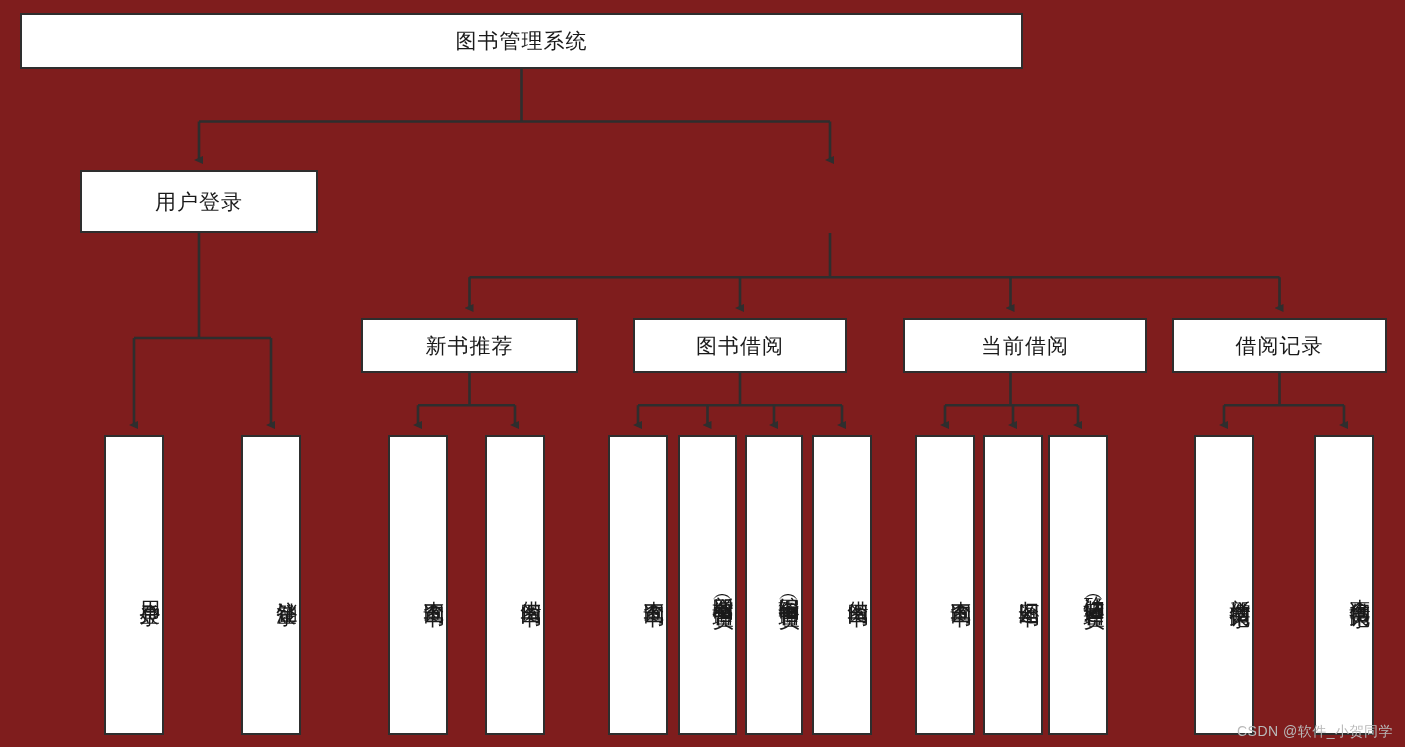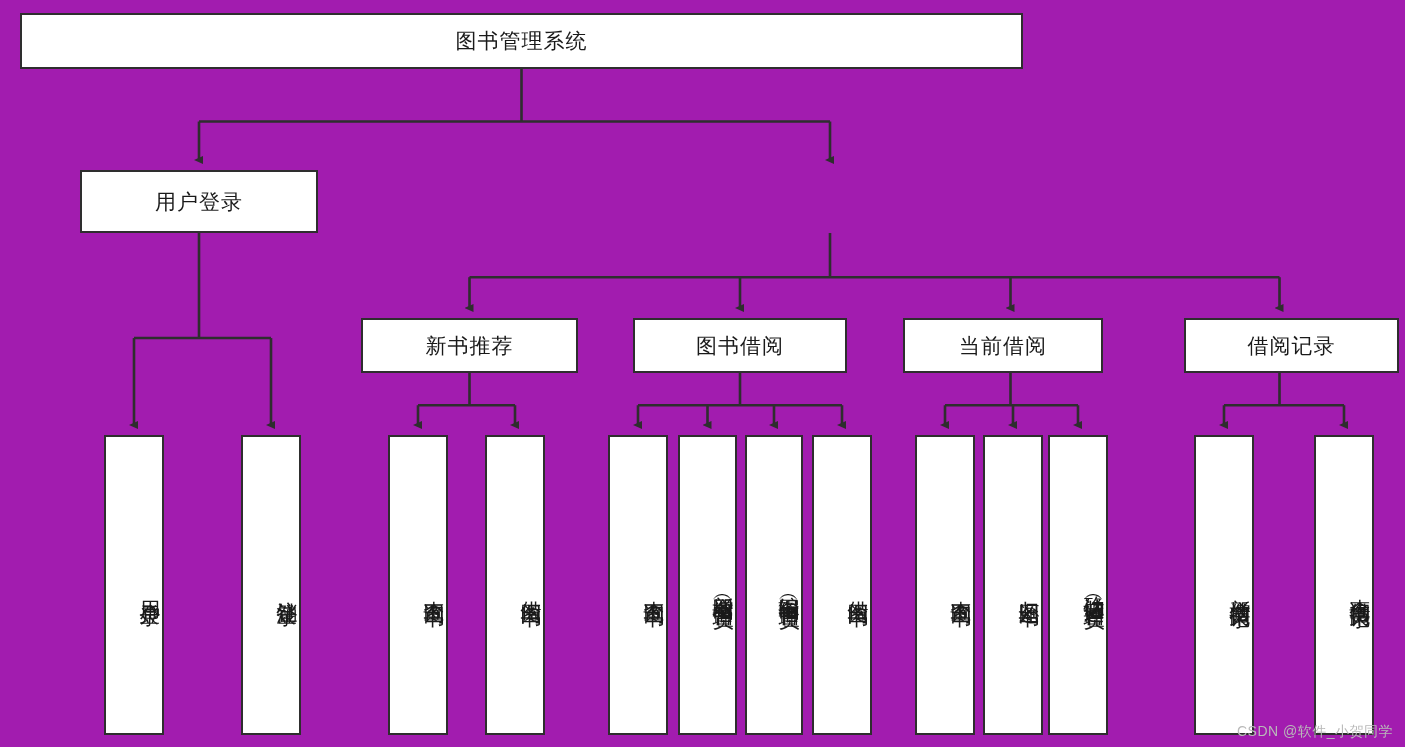--- a/index.html
+++ b/index.html
@@ -7,21 +7,21 @@
     padding: 0;
     background: #ffffff;
   }
   body {
     font-family: "Liberation Sans", "DejaVu Sans", sans-serif;
   }
   #canvas {
     position: relative;
     width: 1405px;
     height: 747px;
-    background: #a21caf;
+    background: #7f1d1d;
     overflow: hidden;
   }
   #wires {
     position: absolute;
     left: 0;
     top: 0;
     width: 1405px;
     height: 747px;
     pointer-events: none;
   }
@@ -124,25 +124,25 @@
 
 
   <div class="node horiz" style="left: 361px; top: 318px; width: 217px; height: 55px;">
     <span class="label">新书推荐</span>
   </div>
 
   <div class="node horiz" style="left: 633px; top: 318px; width: 214px; height: 55px;">
     <span class="label">图书借阅</span>
   </div>
 
-  <div class="node horiz" style="left: 903px; top: 318px; width: 200px; height: 55px;">
+  <div class="node horiz" style="left: 903px; top: 318px; width: 244px; height: 55px;">
     <span class="label">当前借阅</span>
   </div>
 
-  <div class="node horiz" style="left: 1172px; top: 318px; width: 215px; height: 55px; margin-left: 12px;">
+  <div class="node horiz" style="left: 1172px; top: 318px; width: 215px; height: 55px;">
     <span class="label">借阅记录</span>
   </div>
 
   <div class="node vert" style="left: 104px; top: 435px; width: 60px; height: 300px;">
     <span class="label">用户登录</span>
   </div>
 
   <div class="node vert" style="left: 241px; top: 435px; width: 60px; height: 300px;">
     <span class="label">注销登录</span>
   </div>

